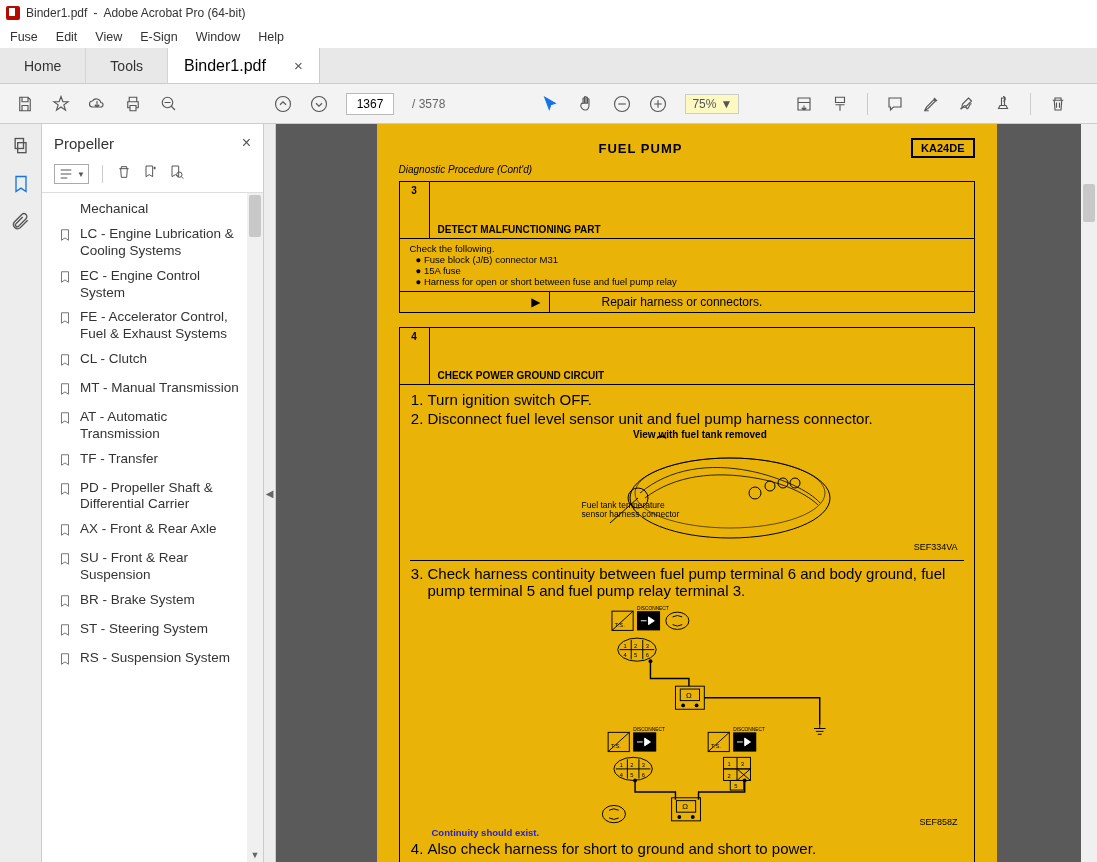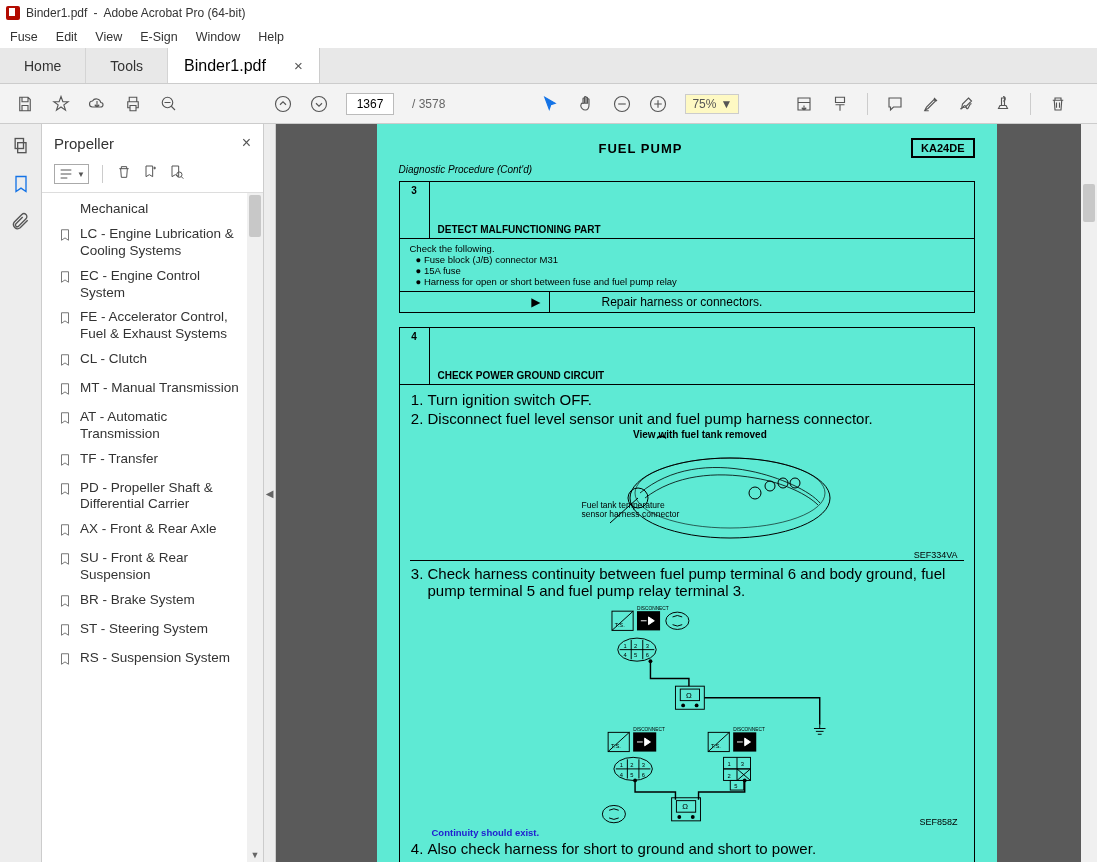--- a/index.html
+++ b/index.html
@@ -43,40 +43,40 @@
 .bm.no-ico { padding-left: 34px; }
 .scroll-track { width:16px; background:#f0f0f0; position:relative; }
 .scroll-track .thumb { position:absolute; left:2px; right:2px; top:2px; height:42px; background:#c8c8c8; border-radius:2px; }
 .scroll-track .arr { position:absolute; left:0; right:0; height:14px; display:flex; align-items:center; justify-content:center; font-size:9px; color:#666; }
 .scroll-track .arr.up { top:0; } .scroll-track .arr.dn { bottom:0; }
 .collapse-handle { width:12px; background:#ededed; display:flex; align-items:center; justify-content:center; border-right:1px solid #ccc; }
 .collapse-handle span { font-size:10px; color:#666; }
 .docarea { flex:1; background:#5a5a5a; display:flex; justify-content:center; padding:0; overflow:hidden; position:relative; }
 .docarea .vscroll { position:absolute; right:0; top:0; bottom:0; width:16px; background:#f0f0f0; }
 .docarea .vscroll .thumb { position:absolute; left:2px; right:2px; top:60px; height:38px; background:#c8c8c8; border-radius:2px; }
-.docpage { background:#5eead4; width:620px; min-height:100%; padding: 14px 22px; font-size:10px; color:#000; }
+.docpage { background:#eab308; width:620px; min-height:100%; padding: 14px 22px; font-size:10px; color:#000; }
 .docpage .hdr { display:flex; justify-content:space-between; align-items:center; margin:0 0 6px; }
 .docpage .hdr .ftitle { font-weight:bold; font-size:13px; letter-spacing:1px; margin-left: 200px;}
 .docpage .hdr .engcode { border:2px solid #000; padding:2px 8px; font-weight:bold; font-size:11px; }
 .docpage .proc { font-style:italic; font-size:10px; margin-bottom:6px; }
 .box { border:1.5px solid #000; margin-bottom:14px; }
 .box .bh { border-bottom:1.5px solid #000; display:flex; }
 .box .bh .num { width:30px; text-align:center; font-weight:bold; padding:3px 0; border-right:1.5px solid #000; }
 .box .bh .lab { font-weight:bold; padding:3px 8px;margin-top:39px; }
 .box .body { padding:4px 10px; font-size:9.5px; }
 .box .body ul { list-style:none; padding-left:6px; }
 .box .body ul li::before { content:"● "; }
 .box .repair { border-top:1.5px solid #000; display:flex; }
 .box .repair .arrcell { width:150px; border-right:1.5px solid #000; display:flex; align-items:center; justify-content:flex-end; padding: 2px 8px;}
 .box .repair .arrcell span { font-size:12px; }
 .box .repair .txt { padding:3px 8px; font-size:12px;margin-left:44px; }
 .ol { padding-left:18px; font-size:15px; }
 .ol li { margin:2px 0; }
 .figarea { position:relative; height:130px; border-bottom:1px solid #000; margin:4px 0; }
-.figarea .figlabel { position:absolute; right:6px; bottom:0; font-size:9px; }
+.figarea .figlabel { position:absolute; right:6px; bottom:8px; font-size:9px; }
 .figarea .ftlabel { position:absolute; top: -2px; left:50%; transform:translateX(-40%); font-size:10px; font-weight:bold; }
 .figarea .partlabel { position:absolute; top:70px; left:172px; font-size:8.5px; line-height:1.1; }
 .figarea .bracket { position:absolute; top:4px; right:100px; font-size:16px; line-height:0.4; }
 .diag { height:230px; position:relative; }
 .diag .figlabel { position:absolute; right:6px; bottom:4px; font-size:9px; }
 .contline { color:#2020d0; font-size:9.5px; font-weight:bold; padding-left:22px; margin-top:-4px;}
 
 .tank-outline { position:absolute; left:170px; top:12px; width:260px; height:100px; }
 </style>
 </head>

